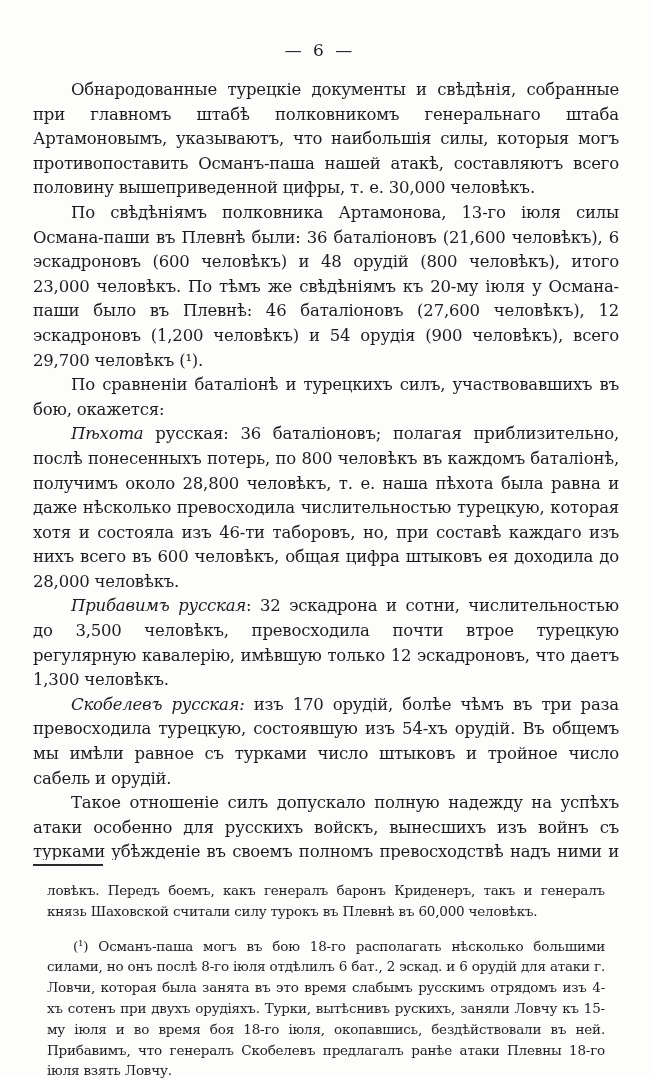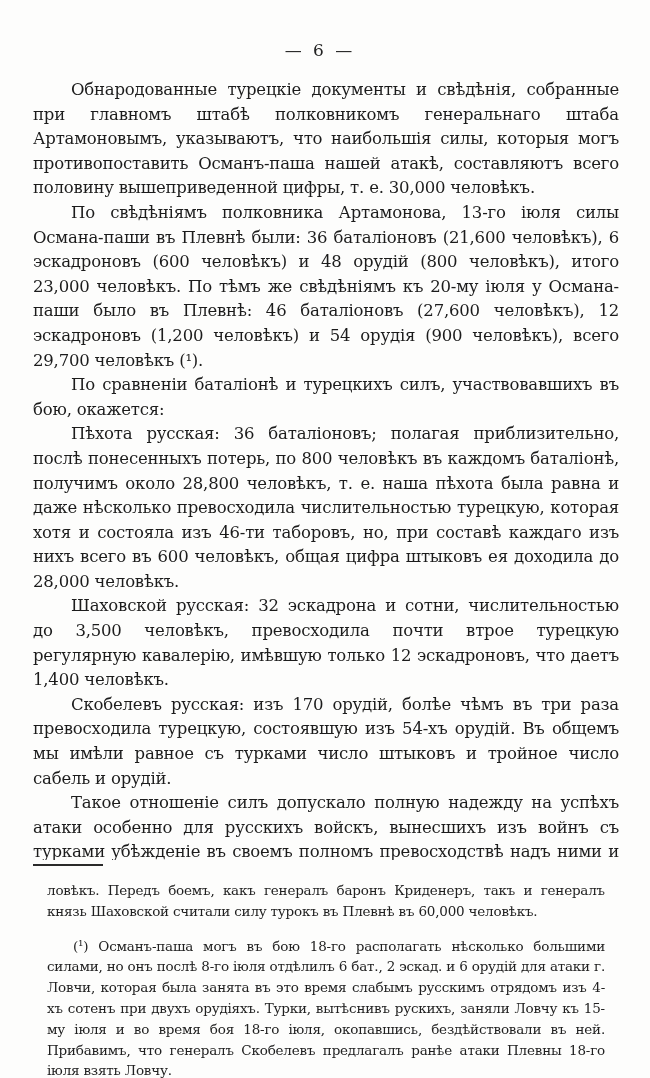--- a/index.html
+++ b/index.html
@@ -40,20 +40,21 @@
     font-size: 16.5px;
     line-height: 24.6px;
     letter-spacing: -0.2px;
     text-align: justify;
   }
   .main-text p {
     margin: 0;
     text-indent: 38px;
   }
   .ital {
+    font-style: italic;
   }
   .footer-area {
     position: absolute;
     top: 864px;
     left: 33px;
     width: 586px;
   }
   .footnote-rule {
     width: 70px;
     height: 2px;
@@ -82,21 +83,21 @@
 
 <div class="page">
 
   <div class="page-number">— 6 —</div>
 
   <div class="main-text">
     <p><span class="ital"></span><span>Обнародованные турецкіе документы и свѣдѣнія, собранные при главномъ штабѣ полковникомъ генеральнаго штаба Артамоновымъ, указываютъ, что наибольшія силы, которыя могъ противопоставить Османъ-паша нашей атакѣ, составляютъ всего половину вышеприведенной цифры, т. е. 30,000 человѣкъ.</span></p>
     <p><span class="ital"></span><span>По свѣдѣніямъ полковника Артамонова, 13-го іюля силы Османа-паши въ Плевнѣ были: 36 баталіоновъ (21,600 человѣкъ), 6 эскадроновъ (600 человѣкъ) и 48 орудій (800 человѣкъ), итого 23,000 человѣкъ. По тѣмъ же свѣдѣніямъ къ 20-му іюля у Османа-паши было въ Плевнѣ: 46 баталіоновъ (27,600 человѣкъ), 12 эскадроновъ (1,200 человѣкъ) и 54 орудія (900 человѣкъ), всего 29,700 человѣкъ (¹).</span></p>
     <p><span class="ital"></span><span>По сравненіи баталіонѣ и турецкихъ силъ, участвовавшихъ въ бою, окажется:</span></p>
     <p><span class="ital">Пѣхота</span><span> русская: 36 баталіоновъ; полагая приблизительно, послѣ понесенныхъ потерь, по 800 человѣкъ въ каждомъ баталіонѣ, получимъ около 28,800 человѣкъ, т. е. наша пѣхота была равна и даже нѣсколько превосходила числительностью турецкую, которая хотя и состояла изъ 46-ти таборовъ, но, при составѣ каждаго изъ нихъ всего въ 600 человѣкъ, общая цифра штыковъ ея доходила до 28,000 человѣкъ.</span></p>
-    <p><span class="ital">Шаховской русская</span><span>: 32 эскадрона и сотни, числительностью до 3,500 человѣкъ, превосходила почти втрое турецкую регулярную кавалерію, имѣвшую только 12 эскадроновъ, что даетъ 1,400 человѣкъ.</span></p>
+    <p><span class="ital">Прибавимъ русская</span><span>: 32 эскадрона и сотни, числительностью до 3,500 человѣкъ, превосходила почти втрое турецкую регулярную кавалерію, имѣвшую только 12 эскадроновъ, что даетъ 1,300 человѣкъ.</span></p>
     <p><span class="ital">Скобелевъ русская:</span><span> изъ 170 орудій, болѣе чѣмъ въ три раза превосходила турецкую, состоявшую изъ 54-хъ орудій. Въ общемъ мы имѣли равное съ турками число штыковъ и тройное число сабель и орудій.</span></p>
     <p><span class="ital"></span><span>Такое отношеніе силъ допускало полную надежду на успѣхъ атаки особенно для русскихъ войскъ, вынесшихъ изъ войнъ съ турками убѣжденіе въ своемъ полномъ превосходствѣ надъ ними и въ</span></p>
   </div>
 
   <div class="footer-area">
     <div class="footnote-rule"></div>
     <div class="footnotes">
       <p class="cont">ловѣкъ. Передъ боемъ, какъ генералъ баронъ Криденеръ, такъ и генералъ князь Шаховской считали силу турокъ въ Плевнѣ въ 60,000 человѣкъ.</p>
       <p class="note">(¹) Османъ-паша могъ въ бою 18-го располагать нѣсколько большими силами, но онъ послѣ 8-го іюля отдѣлилъ 6 бат., 2 эскад. и 6 орудій для атаки г. Ловчи, которая была занята въ это время слабымъ русскимъ отрядомъ изъ 4-хъ сотенъ при двухъ орудіяхъ. Турки, вытѣснивъ рускихъ, заняли Ловчу къ 15-му іюля и во время боя 18-го іюля, окопавшись, бездѣйствовали въ ней. Прибавимъ, что генералъ Скобелевъ предлагалъ ранѣе атаки Плевны 18-го іюля взять Ловчу.</p>
     </div>

